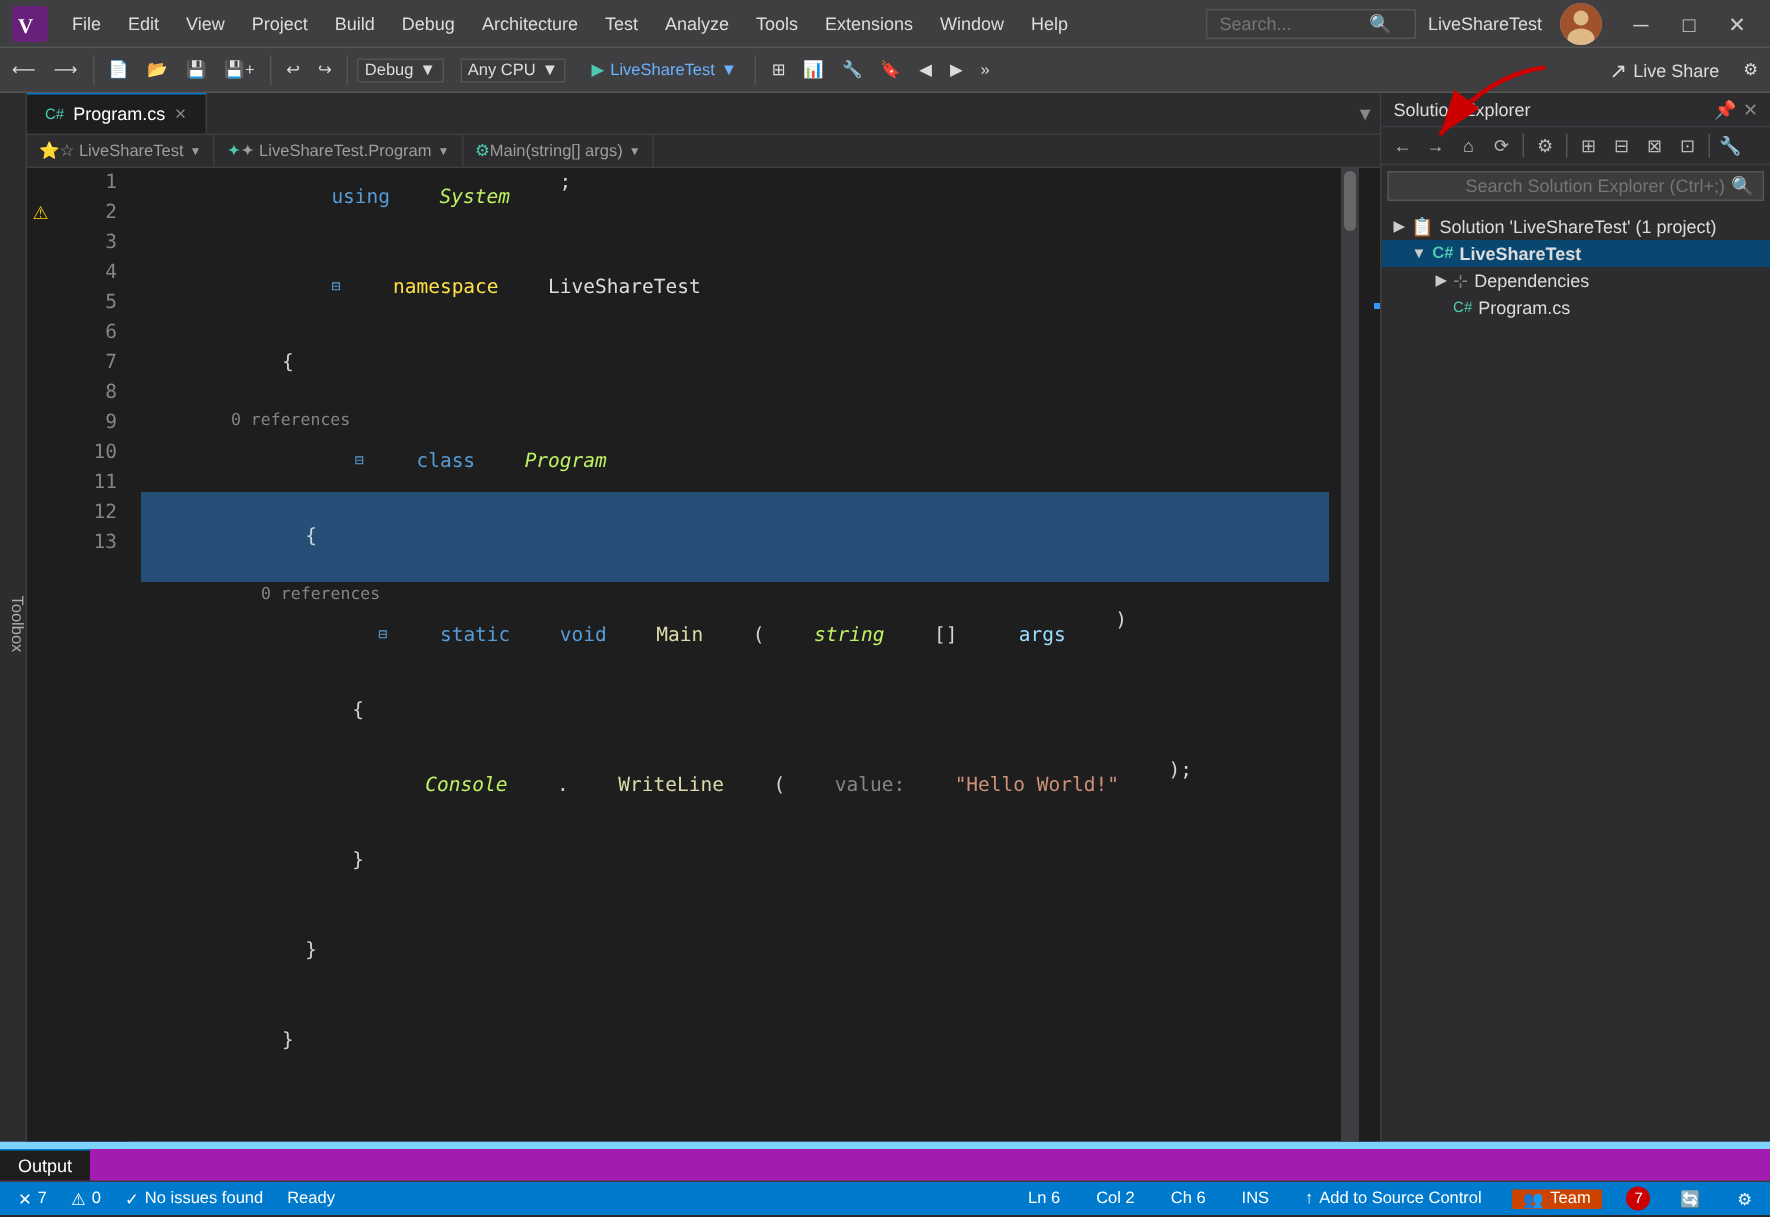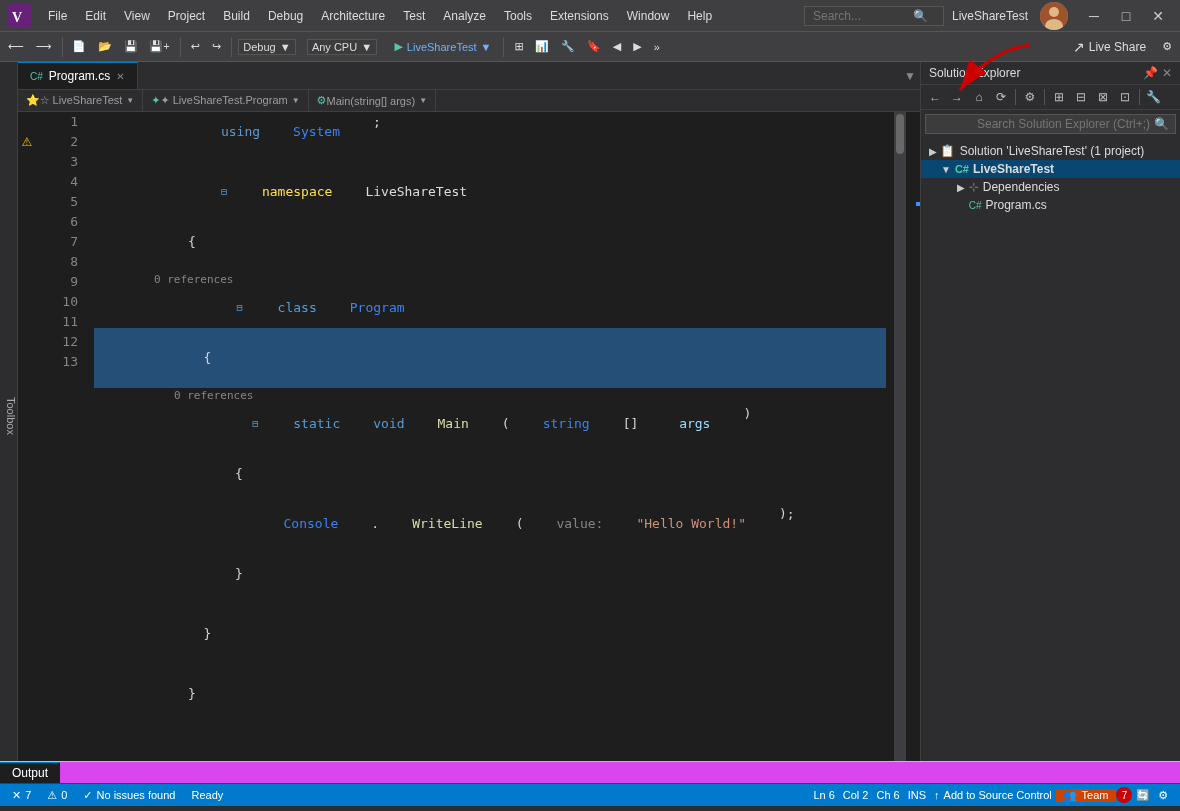--- a/index.html
+++ b/index.html
@@ -93,21 +93,21 @@
     .editor-header-arrow { font-size: 8px; margin-left: 4px; }
 
     
     .code-editor { flex: 1; display: flex; overflow: hidden; position: relative; }
     .line-numbers { width: 50px; background: #1e1e1e; padding: 0 8px; color: #858585; font-family: 'Consolas', monospace; font-size: 13px; line-height: 20px; text-align: right; user-select: none; }
     .code-content { flex: 1; padding: 0 8px; font-family: 'Consolas', monospace; font-size: 13px; line-height: 20px; color: #d4d4d4; overflow: auto; }
     .code-line { white-space: pre; display: flex; align-items: center; gap: 33px; }
     .code-line.selected { background: #264f78; }
     .kw { color: #569cd6; }
     .kw2 { color: #fde047; }
-    .type { color: #3b82f6; }
+    .type { color: #bef264; font-style: italic; }
     .string { color: #ce9178; }
     .method { color: #dcdcaa; }
     .param { color: #9cdcfe; }
     .minus-btn { color: #569cd6; font-size: 10px; margin-right: 2px; cursor: pointer; }
     .scrollbar-v {
       width: 12px; background: #3e3e42; display: flex; flex-direction: column; align-items: center;
     }
     .scrollbar-thumb { width: 8px; height: 40px; background: #686868; border-radius: 4px; margin: 2px auto; }
 
     
@@ -126,37 +126,37 @@
       border: 1px solid #555; margin: 4px; gap: 4px;
     }
     .se-search input { background: transparent; border: none; outline: none; color: #dcdcdc; font-size: 12px; flex: 1; text-align: right; }
     .se-tree { flex: 1; overflow: auto; padding: 4px 0; }
     .se-item { display: flex; align-items: center; padding: 2px 8px; cursor: pointer; font-size: 12px; color: #dcdcdc; gap: 4px; }
     .se-item.selected { background: #094771; }
     .se-indent-1 { padding-left: 20px; }
     .se-indent-2 { padding-left: 36px; }
 
     
-    .bottom-panel { background: #d946ef; border-top: 1px solid #7dd3fc; }
+    .bottom-panel { background: #a21caf; border-top: 5px solid #7dd3fc; }
     .bottom-tabs { display: flex; align-items: center; height: 22px; border-bottom: 1px solid #3f3f41; }
     .bottom-tab { padding: 0 12px; font-size: 12px; cursor: pointer; color: #9d9d9d; height: 100%; display: flex; align-items: center; }
     .bottom-tab.active { color: #fff; border-top: 1px solid #007acc; background: #1e1e1e; }
 
     
     .se-bottom-tabs { display: flex; background: #2d2d30; border-top: 1px solid #3f3f41; }
     .se-bottom-tab { padding: 4px 10px; font-size: 11px; cursor: pointer; color: #9d9d9d; border-right: 1px solid #3f3f41; }
     .se-bottom-tab.active { color: #fff; border-top: 1px solid #007acc; }
 
     
     .status-bar {
       display: flex; align-items: center; background: #007acc; height: 22px;
       padding: 0 8px; gap: 8px; font-size: 11px; color: #fff;
     }
     .status-left { display: flex; align-items: center; gap: 8px; flex: 1; }
-    .status-right { display: flex; align-items: center; gap: 0; }
+    .status-right { display: flex; align-items: center; gap: 16px; }
     .status-item { display: flex; align-items: center; gap: 4px; cursor: pointer; padding: 0 4px; }
     .notification-badge { background: #cc0000; color: #fff; border-radius: 50%; width: 16px; height: 16px; display: flex; align-items: center; justify-content: center; font-size: 10px; }
 
     
     .editor-marker { width: 14px; background: #1e1e1e; position: relative; }
     .marker-blue { position: absolute; right: 0; top: 90px; width: 4px; height: 4px; background: #3794ff; }
   </style>
 </head>
 <body>
 

